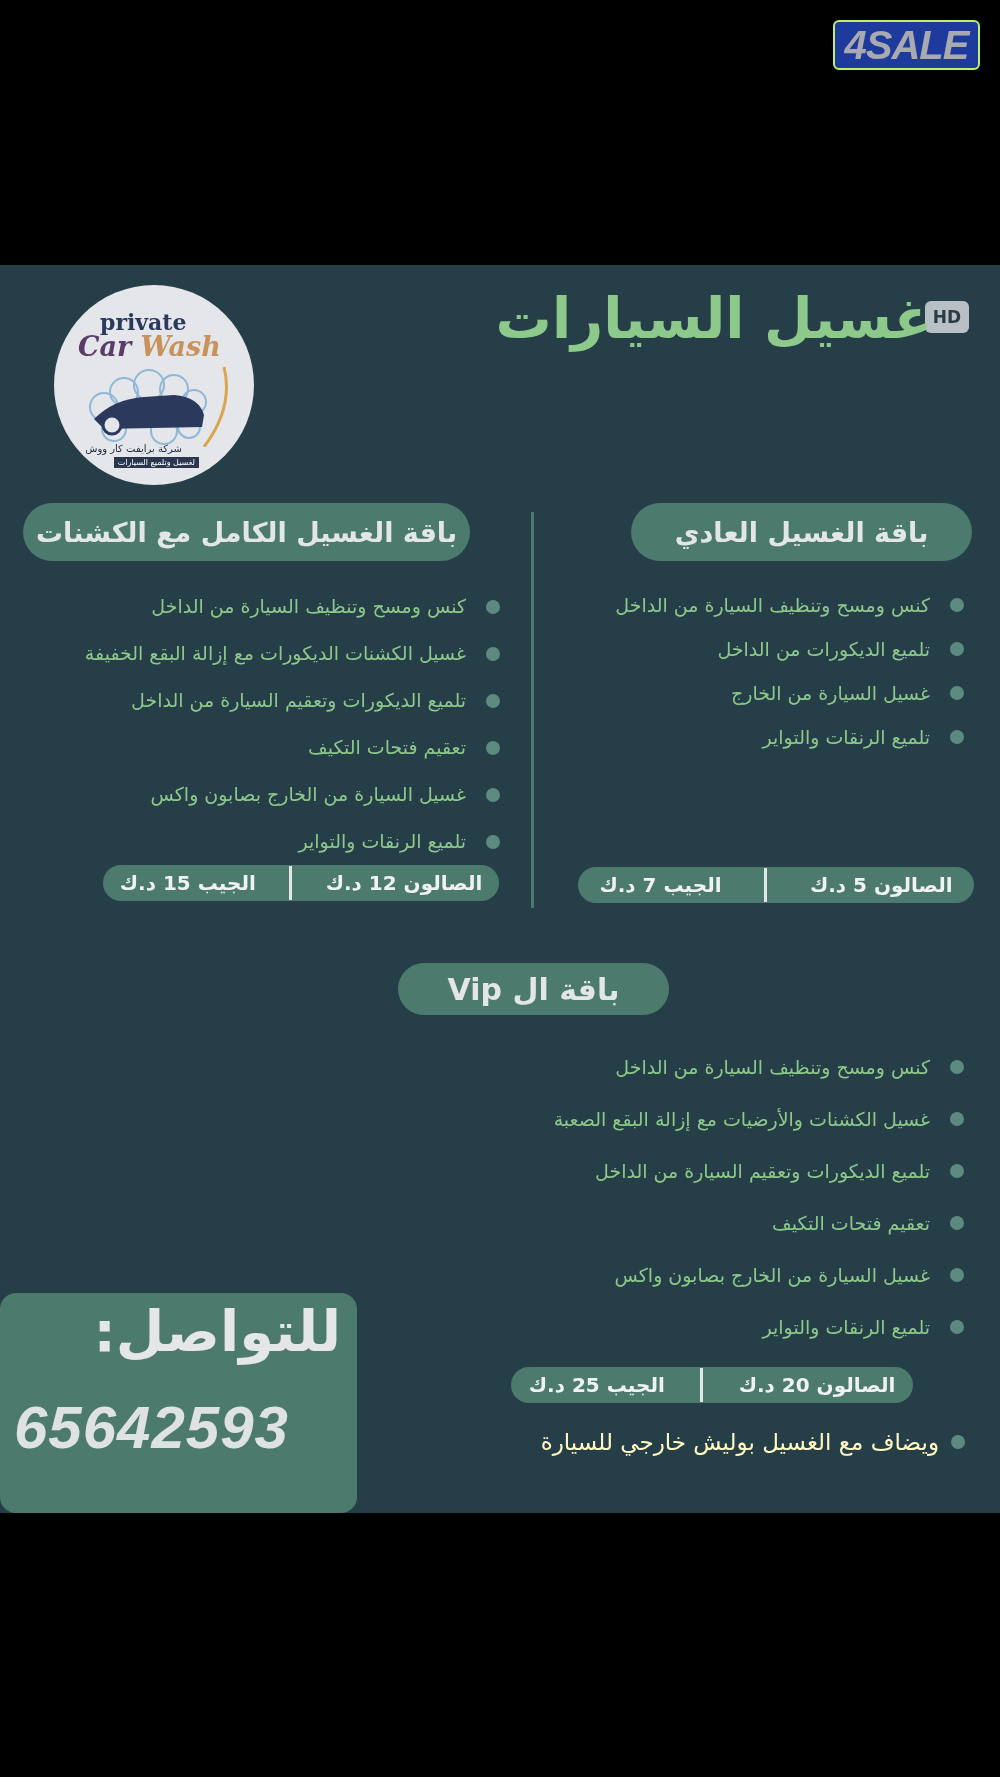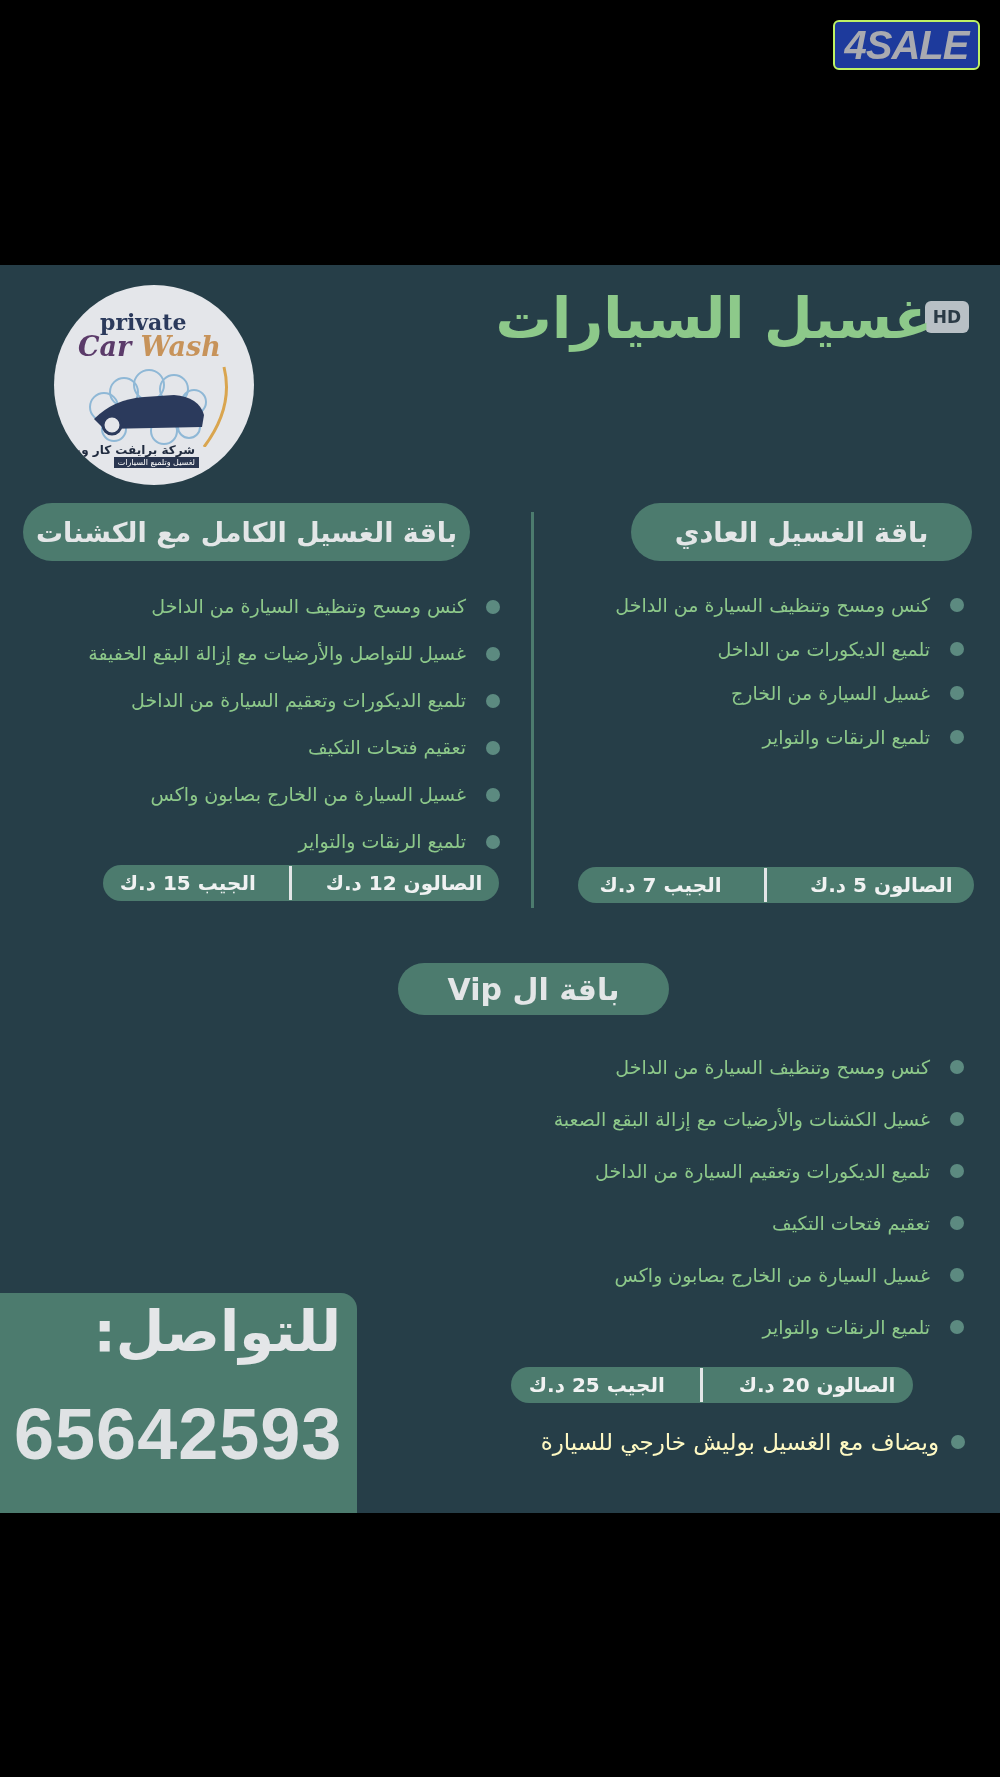--- a/index.html
+++ b/index.html
@@ -19,21 +19,21 @@
     background: #263e48;
   }
 
   .logo {
     position: absolute; left: 54px; top: 20px; width: 200px; height: 200px;
     border-radius: 50%; background: #e4e6ea; overflow: hidden;
   }
   .logo .private { position: absolute; left: 46px; top: 24px; font-family: "DejaVu Serif", serif; font-weight: bold; font-size: 22px; color: #2b3a5c; }
   .logo .carwash { position: absolute; left: 24px; top: 46px; font-family: "DejaVu Serif", serif; font-style: italic; font-weight: bold; font-size: 27px; color: #5b3b6a; }
   .logo .carwash .w { color: #c7935a; }
-  .logo .ar1 { position: absolute; right: 59px; top: 158px; font-size: 12px; color: #1f2a3e; font-weight: bold; direction: rtl; }
+  .logo .ar1 { position: absolute; right: 72px; top: 158px; font-size: 10px; color: #1f2a3e; font-weight: normal; direction: rtl; }
   .logo .ar2 { position: absolute; right: 55px; top: 172px; font-size: 8px; color: #fff; background: #2a3650; padding: 1px 4px; direction: rtl; }
   .logo svg { position: absolute; left: 20px; top: 72px; }
 
   .hd-badge {
     position: absolute; left: 925px; top: 36px; width: 44px; height: 32px;
     background: rgba(210,215,220,0.85); border-radius: 6px;
     color: #2b3b46; font-weight: bold; font-size: 17px;
     display: flex; align-items: center; justify-content: center;
   }
   .title { position: absolute; right: 68px; top: 20px; text-align: right; direction: rtl; color: #8dc98a; font-weight: bold; font-family: "DejaVu Sans", sans-serif; }
@@ -57,24 +57,24 @@
   }
   .feat-list li .dot {
     position: absolute; right: 0; top: 50%; margin-top: -7px;
     width: 14px; height: 14px; border-radius: 50%; background: #5c8a80;
   }
 
   .divider { position: absolute; left: 531px; top: 247px; width: 3px; height: 396px; background: #4c7b6e; }
 
   .contact {
     position: absolute; left: 0; top: 1028px; width: 357px; height: 220px;
-    background: #4c7b6e; border-top-right-radius: 16px;
+    background: #4c7b6e; border-top-right-radius: 16px; border-radius: 16px;
   }
   .contact .label { position: absolute; right: 16px; top: 6px; direction: rtl; color: #e4e6e8; font-size: 56px; font-weight: bold; }
-  .contact .phone { position: absolute; left: 14px; top: 100px; color: #dfe2e4; font-family: "Liberation Sans", sans-serif; font-weight: bold; font-size: 72px; letter-spacing: 1px; }
+  .contact .phone { position: absolute; left: 14px; top: 100px; color: #dfe2e4; font-family: "Liberation Sans", sans-serif; font-weight: bold; font-size: 60px; letter-spacing: 1px; font-style: italic; }
 
   .extra { position: absolute; right: 35px; top: 1164px; direction: rtl; color: #fef9c3; font-size: 23px; padding-right: 26px; white-space: nowrap; }
   .extra .dot { position: absolute; right: 0; top: 50%; margin-top: -7px; width: 14px; height: 14px; border-radius: 50%; background: #5c8a80; }
 </style>
 </head>
 <body>
 
 <div class="brand-badge">4SALE</div>
 
 <div class="poster">
@@ -118,21 +118,21 @@
     <span>الصالون 5 د.ك</span>
     <div class="sep"></div>
     <span>الجيب 7 د.ك</span>
   </div>
 
   <div class="divider"></div>
 
   <div class="pill pkg-title" style="left:23px; top:238px; width:447px;">باقة الغسيل الكامل مع الكشنات</div>
   <ul class="feat-list" style="right:500px; top:318px;">
     <li style="height:47px; line-height:47px;"><span class="dot"></span><span>كنس ومسح وتنظيف السيارة من الداخل</span></li>
-    <li style="height:47px; line-height:47px;"><span class="dot"></span><span>غسيل للتواصل والأرضيات مع إزالة البقع الخفيفة</span></li>
+    <li style="height:47px; line-height:47px;"><span class="dot"></span><span>غسيل الكشنات الديكورات مع إزالة البقع الخفيفة</span></li>
     <li style="height:47px; line-height:47px;"><span class="dot"></span><span>تلميع الديكورات وتعقيم السيارة من الداخل</span></li>
     <li style="height:47px; line-height:47px;"><span class="dot"></span><span>تعقيم فتحات التكيف</span></li>
     <li style="height:47px; line-height:47px;"><span class="dot"></span><span>غسيل السيارة من الخارج بصابون واكس</span></li>
     <li style="height:47px; line-height:47px;"><span class="dot"></span><span>تلميع الرنقات والتواير</span></li>
   </ul>
   <div class="pill price-pill" style="left:103px; top:600px; width:396px;">
     <span>الصالون 12 د.ك</span>
     <div class="sep"></div>
     <span>الجيب 15 د.ك</span>
   </div>

